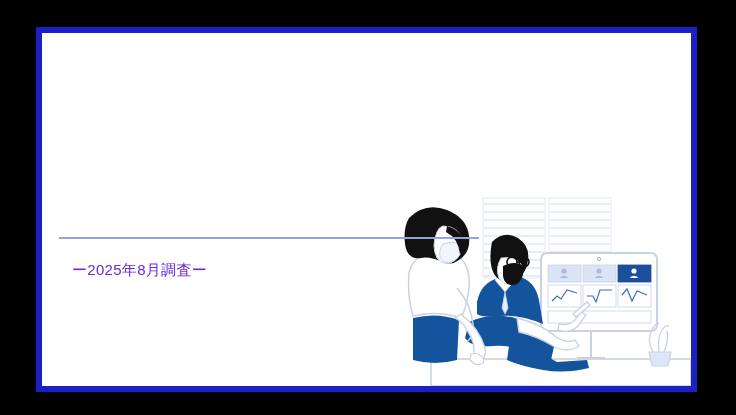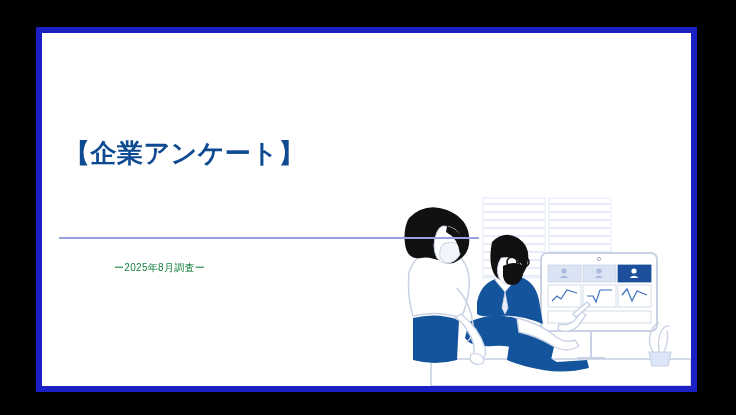--- a/index.html
+++ b/index.html
@@ -65,25 +65,24 @@
     top: 204px;
     width: 420px;
     height: 2px;
     background: #9aa0e0;
   }
 
   #subtitle {
     position: absolute;
     left: 30px;
     top: 228px;
-    color: #15803d;
-    font-size: 10px;
+    color: #6d28d9;
+    font-size: 15px;
     letter-spacing: 0.3px;
     white-space: nowrap;
-    margin-left: 42px;
   }
 
   
   #illustration {
     position: absolute;
     right: 0;
     bottom: 0;
     width: 300px;
     height: 190px;
   }
@@ -209,21 +208,20 @@
             <path d="M18 22 q16 -16 38 -8 q20 8 22 26 q2 16 -10 24 q-8 6 -16 2 q-14 -6 -22 -4 q-14 2 -16 -14 q-2 -16 4 -26 z" fill="#111111"></path>
             <path d="M52 30 q14 0 18 12 q3 14 -6 22 q-10 8 -18 -2 q-6 -12 0 -26 q2 -5 6 -6 z" fill="#ffffff" stroke="#c9d2e4" stroke-width="1"></path>
             <path d="M52 48 q12 -4 18 2 q1 10 -7 15 q-10 5 -14 -4 q-1 -9 3 -13 z" fill="#f2f5fc" stroke="#c9d2e4" stroke-width="1"></path>
             <path d="M56 30 q14 4 16 16 q1 8 -3 12 q-2 -16 -14 -22 z" fill="#111111"></path>
           </g>
 
         </svg>
       </div>
 
       <div id="title-block">
-        <div class="title-line">【企業アンケート】</div>
       </div>
 
       <div id="title-rule"></div>
 
       <div id="subtitle">ー2025年8月調査ー</div>
 
     </div>
   </div>
 </div>
 

